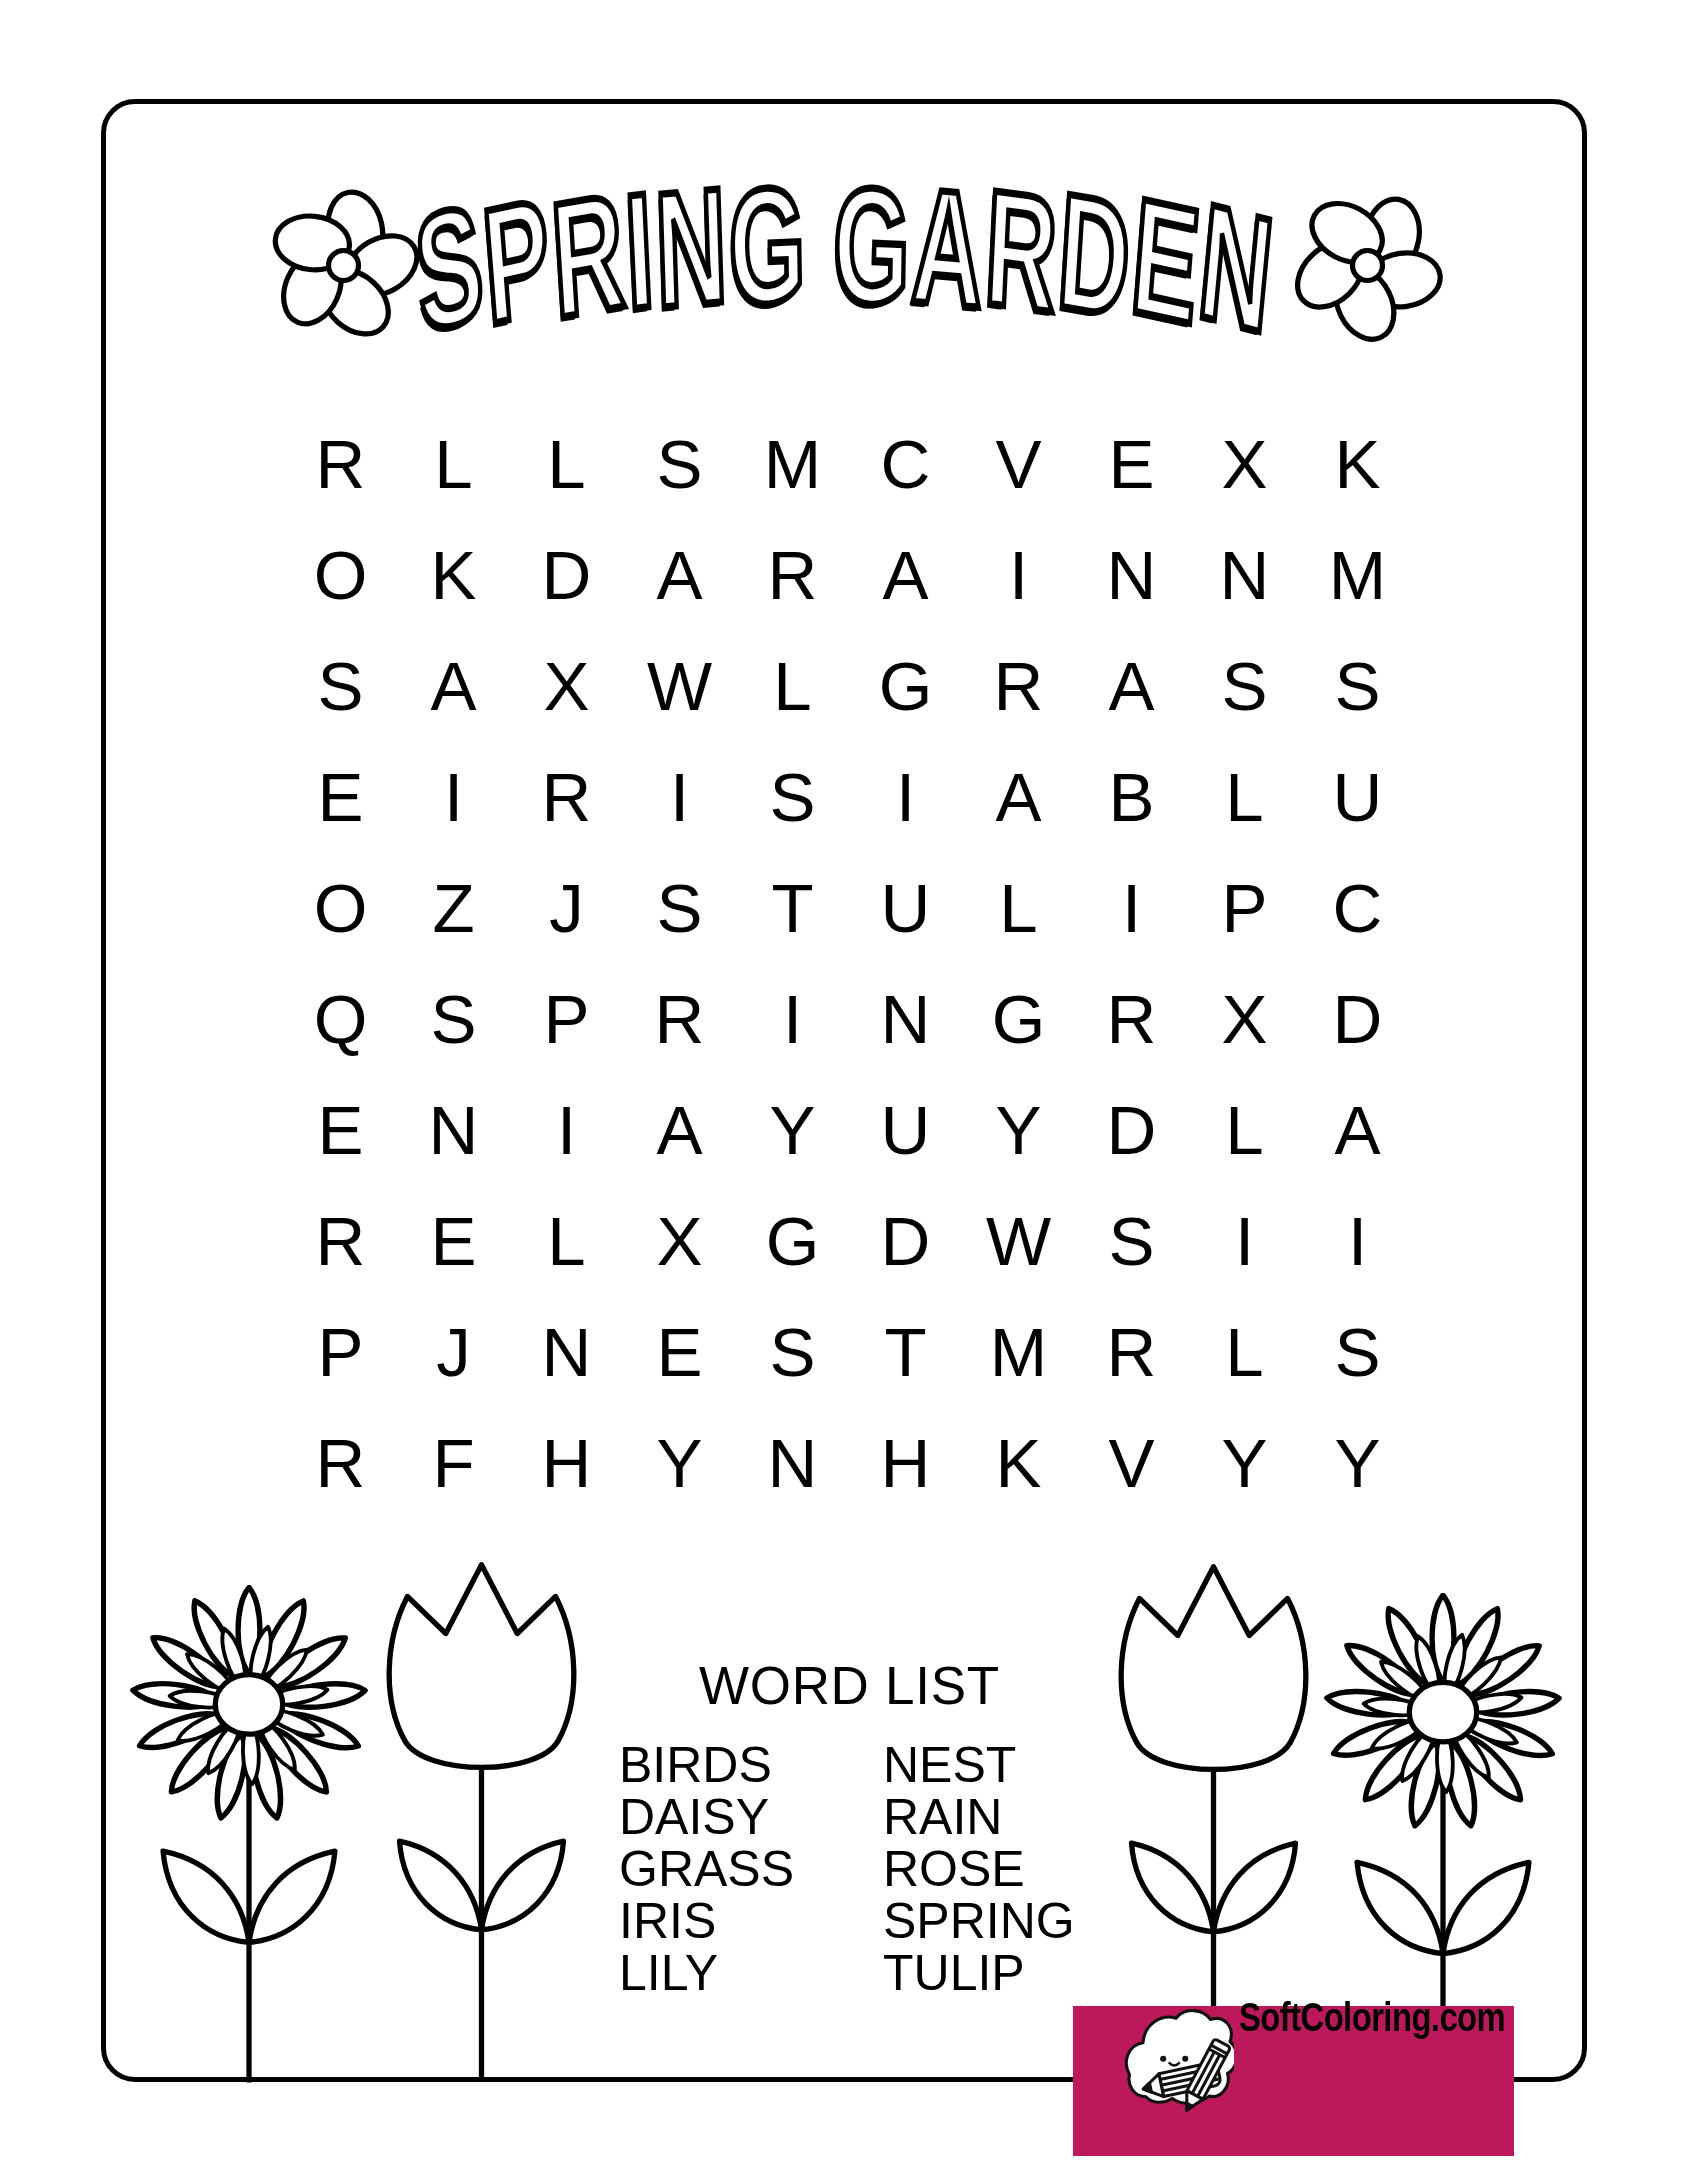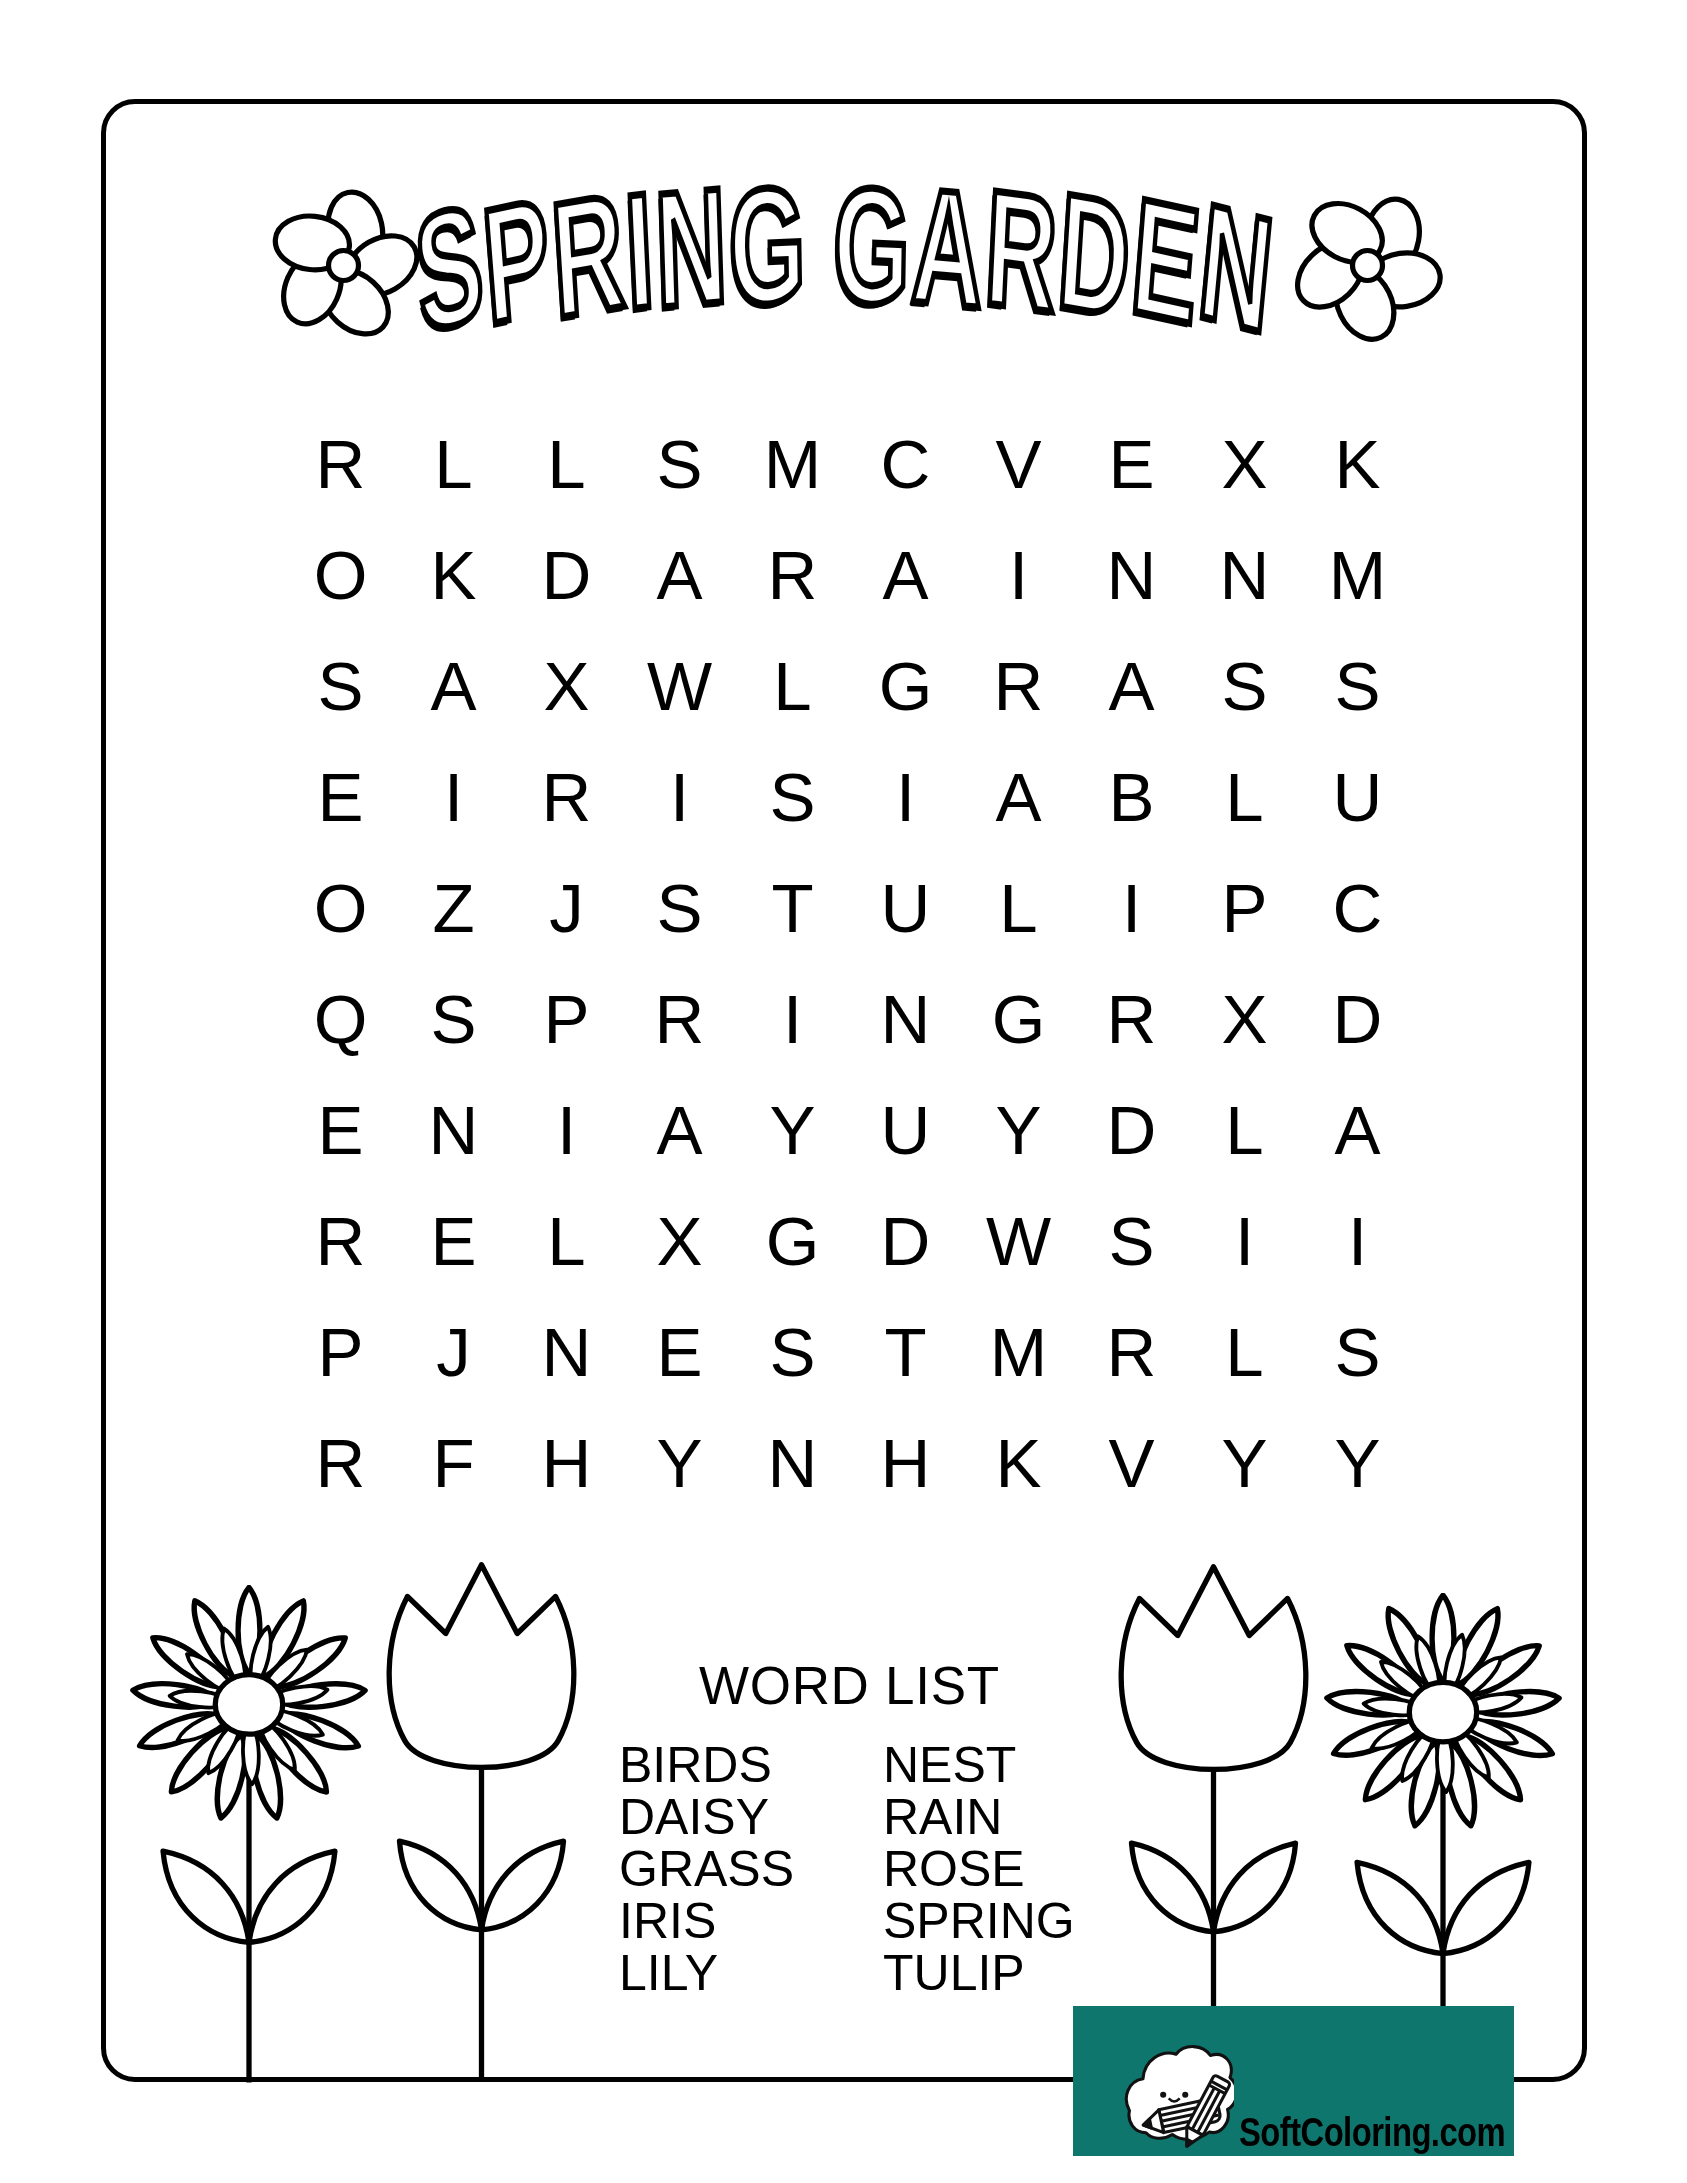--- a/index.html
+++ b/index.html
@@ -28,22 +28,22 @@
               letter-spacing:0.7px;}
   .wl-col{position:absolute;top:1739px;font-size:50px;line-height:52px;}
   .wl-col.c1{left:619px;} .wl-col.c2{left:883px;}
   .wl-col div{white-space:nowrap;}
 
   
   .art{position:absolute;}
   .art svg{display:block;}
 
   
-  .logo{position:absolute;left:1073px;top:2006px;width:441px;height:150px;background:#0f766e;
-        display:flex;align-items:flex-end;z-index:3;}
+  .logo{position:absolute;left:1073px;top:2006px;width:441px;height:150px;background:#be185d;
+        display:flex;align-items:flex-start;z-index:3;}
   .logo-cloud{width:111px;height:114px;margin-left:50px;flex:none;}
   .logo-text{font-size:41px;font-weight:bold;letter-spacing:-0.7px;
              transform:scaleX(0.80);transform-origin:left center;margin-left:5.3px;
              margin-top:-12px;white-space:nowrap;}
 </style>
 </head>
 <body>
 
 <div class="page">
 

